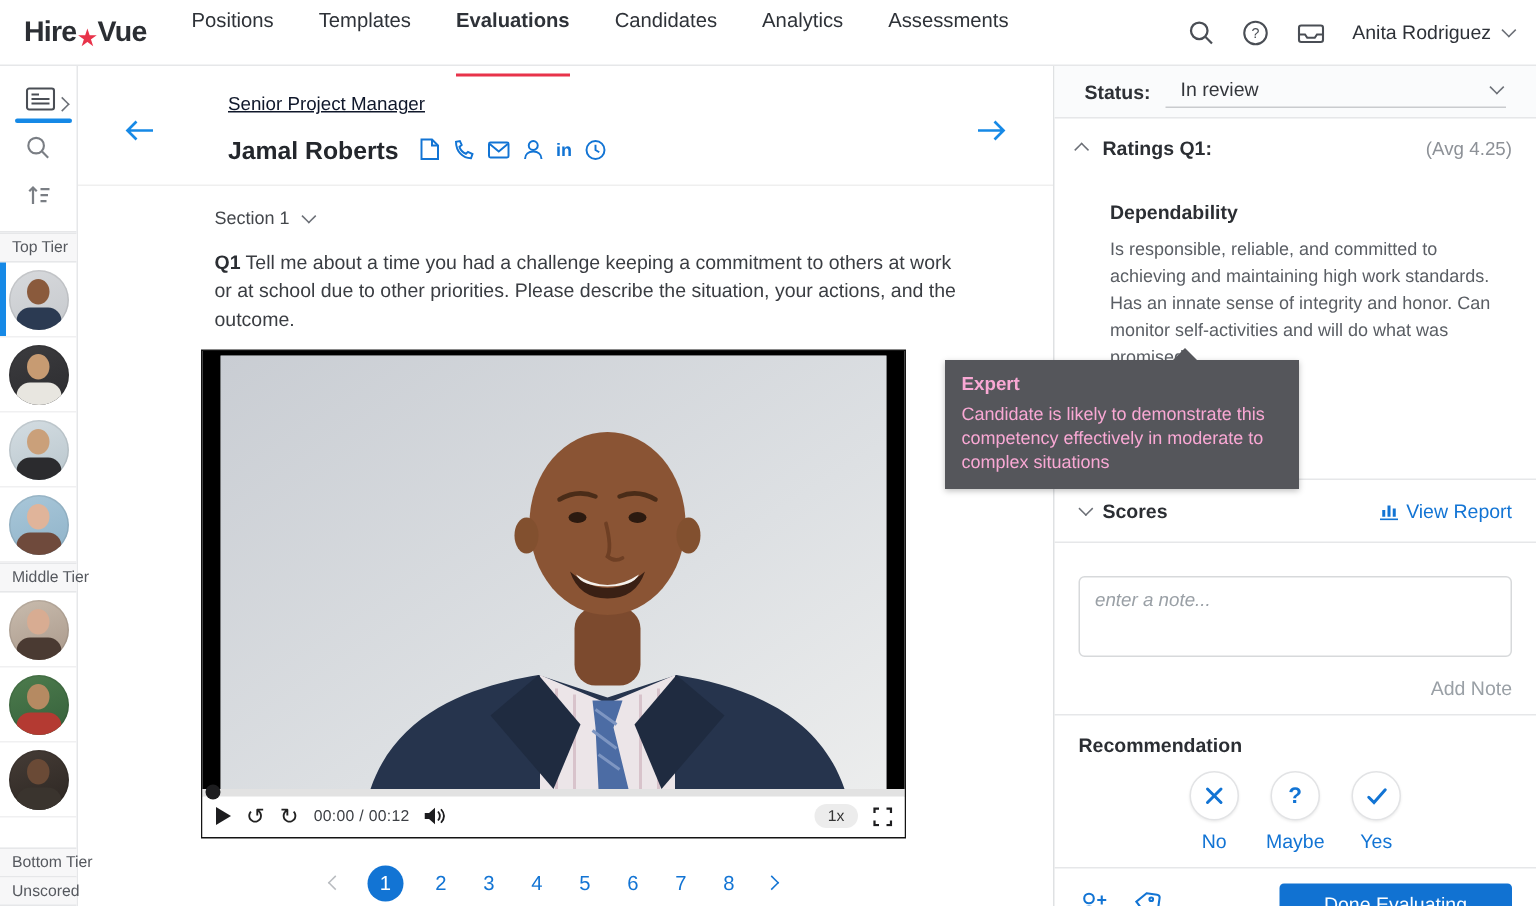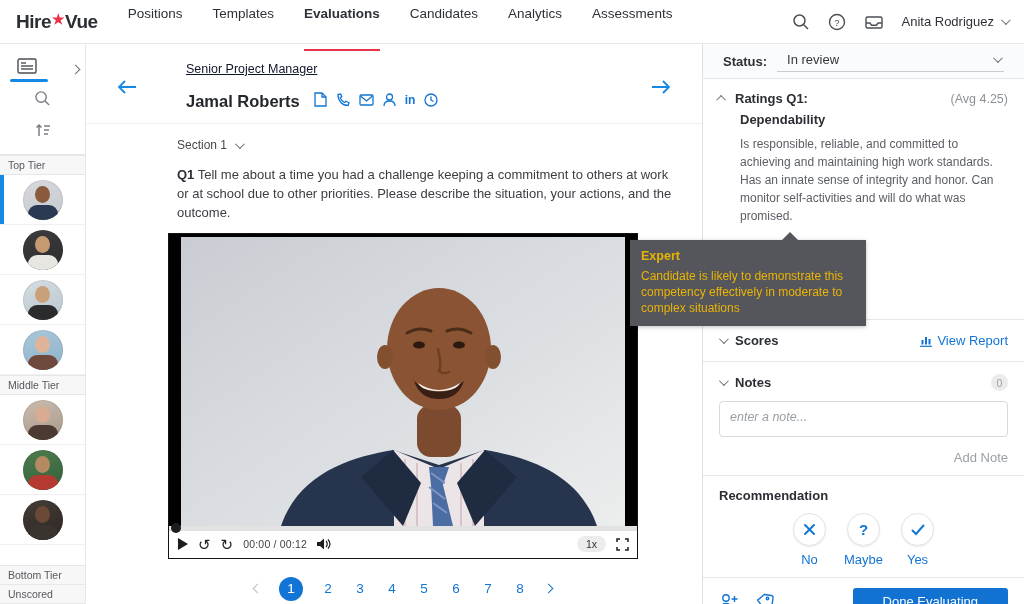--- a/index.html
+++ b/index.html
@@ -6,38 +6,38 @@
     --accent:#1274d4; --brand-red:#e8334a; --star:#f2a33c; --tooltip:#55565b;
     --txt:#33363b; --gray:#6b6f76; --border:#e6e7e9;
   }
   *{box-sizing:border-box;margin:0;padding:0;}
   html,body{width:1024px;height:604px;overflow:hidden;}
   body{font-family:"Liberation Sans",sans-serif;font-size:13px;color:var(--txt);background:#fff;position:relative;}
   svg{display:block;}
 
   
   .topbar{height:44px;display:flex;align-items:center;padding:0 16px;border-bottom:1px solid var(--border);}
-  .logo{font-size:19px;font-weight:bold;color:#2b2e33;letter-spacing:-.5px;display:flex;align-items:flex-start;}
+  .logo{font-size:19px;font-weight:bold;color:#2b2e33;letter-spacing:-.5px;display:flex;align-items:flex-end;}
   .logo .star{color:var(--brand-red);font-size:14px;margin:0 1px;}
   .nav{display:flex;gap:30px;margin-left:30px;}
   .nav-item{color:#2e3238;font-size:13.5px;padding:13px 0 28px;cursor:pointer;border-bottom:2px solid transparent;}
   .nav-item.active{font-weight:bold;border-bottom:2px solid var(--brand-red);}
   .topbar-right{margin-left:auto;display:flex;align-items:center;gap:18px;}
   .icon-btn{color:#4a4e55;cursor:pointer;display:flex;align-items:center;}
   .user{display:flex;align-items:center;gap:7px;font-size:13px;color:#2e3238;cursor:pointer;}
   .chev{width:7px;height:7px;border-right:1.6px solid #6b6f76;border-bottom:1.6px solid #6b6f76;display:inline-block;}
   .chev.down{transform:rotate(45deg) translateY(-2px);}
   .chev.up{transform:rotate(-135deg) translateY(-2px);}
   .chev.right{transform:rotate(-45deg);}
   .chev.left{transform:rotate(135deg);}
 
   .shell{display:flex;height:560px;}
 
   
-  .sidebar{width:86px;border-right:1px solid var(--border);display:flex;flex-direction:column;flex-shrink:0;}
+  .sidebar{width:52px;border-right:1px solid var(--border);display:flex;flex-direction:column;flex-shrink:0;}
   .tools{border-bottom:1px solid var(--border);padding:6px 0 8px;}
   .tool-row{display:flex;align-items:center;justify-content:center;height:32px;position:relative;}
   .tool-row.first{justify-content:flex-start;padding-left:17px;}
   .tab-underline{position:absolute;left:10px;bottom:0;width:38px;height:3px;background:#1689e6;border-radius:2px;}
   .expand{position:absolute;right:6px;top:11px;}
   .tier-strip{background:#f7f7f8;border-top:1px solid var(--border);border-bottom:1px solid var(--border);font-size:10.5px;color:#55585e;padding:3px 8px;white-space:nowrap;}
   .av-cell{height:50px;display:flex;align-items:center;justify-content:center;border-bottom:1px solid #f0f0f1;position:relative;cursor:pointer;}
   .av-cell.selected::before{content:"";position:absolute;left:0;top:0;bottom:0;width:4px;background:#1689e6;}
   .avatar{width:40px;height:40px;border-radius:50%;position:relative;overflow:hidden;box-shadow:0 0 0 1px rgba(0,0,0,.08) inset;}
   .avatar::before{content:"";position:absolute;width:15px;height:17px;border-radius:50%;left:12.5px;top:6px;background:var(--skin);}
@@ -87,37 +87,37 @@
   .rpanel{width:322px;border-left:1px solid #dfe1e3;display:flex;flex-direction:column;flex-shrink:0;}
   .status-row{height:35px;background:#fafbfc;border-bottom:1px solid var(--border);display:flex;align-items:center;padding:0 20px;gap:10px;flex-shrink:0;}
   .status-label{font-weight:bold;font-size:13px;color:#2e3136;}
   .status-select{flex:1;display:flex;align-items:center;border-bottom:1px solid #c9cbce;padding:2px 4px 4px 10px;cursor:pointer;}
   .status-value{font-size:13px;color:#33363b;flex:1;}
 
   .sect{padding:12px 16px 10px;}
   .sect-head{display:flex;align-items:center;gap:9px;}
   .sect-title{font-weight:bold;font-size:13px;color:#2b2e33;}
   .avg{margin-left:auto;color:#8d9197;font-size:12.5px;}
-  .ratings-body{margin-left:21px;margin-top:6px;}
+  .ratings-body{margin-left:21px;margin-top:28px;}
   .competency{font-weight:bold;font-size:13px;color:#2b2e33;margin-bottom:8px;}
   .desc{font-size:12px;line-height:1.5;color:#5a5e64;max-width:268px;margin-bottom:13px;}
   .stars{letter-spacing:1px;font-size:17px;cursor:pointer;height:22px;}
   .star{color:#c9cbce;cursor:pointer;}
   .star.filled{color:var(--star);}
   .view-more{text-align:right;margin:4px 2px 0 0;}
   .link{color:var(--accent);font-size:13px;cursor:pointer;text-decoration:none;}
   .ratings-sect{min-height:240px;}
 
-  .tooltip{position:absolute;left:630px;top:240px;width:236px;background:var(--tooltip);color:#eab308;padding:8px 11px 10px;font-size:12px;line-height:1.35;z-index:6;box-shadow:0 1px 4px rgba(0,0,0,.25);}
+  .tooltip{position:absolute;left:630px;top:240px;width:236px;background:var(--tooltip);color:#f9a8d4;padding:8px 11px 10px;font-size:12px;line-height:1.35;z-index:6;box-shadow:0 1px 4px rgba(0,0,0,.25);}
   .tooltip .tt-title{font-weight:bold;margin-bottom:3px;font-size:12.5px;}
   .tooltip::before{content:"";position:absolute;top:-8px;left:152px;border-left:8px solid transparent;border-right:8px solid transparent;border-bottom:8px solid var(--tooltip);}
 
   .divided{border-top:1px solid var(--border);}
   .badge{margin-left:auto;width:17px;height:17px;border-radius:50%;background:#ebebec;color:#9a9ea3;font-size:10.5px;display:flex;align-items:center;justify-content:center;}
-  .note-box{margin:10px 0 0;width:100%;height:36px;border:1px solid #d7d9db;border-radius:4px;padding:8px 10px;font-family:"Liberation Sans",sans-serif;font-size:12.5px;color:#555;resize:none;font-style:italic;}
+  .note-box{margin:10px 0 0;width:100%;height:54px;border:1px solid #d7d9db;border-radius:4px;padding:8px 10px;font-family:"Liberation Sans",sans-serif;font-size:12.5px;color:#555;resize:none;font-style:italic;}
   .note-box::placeholder{color:#9aa0a6;font-style:italic;}
   .add-note{text-align:right;color:#9aa0a6;font-size:13px;margin-top:10px;cursor:pointer;}
 
   .rec-title{font-weight:bold;font-size:13px;color:#2b2e33;}
   .rec-options{display:flex;justify-content:center;gap:18px;margin-top:10px;}
   .rec-opt{display:flex;flex-direction:column;align-items:center;gap:6px;cursor:pointer;}
   .rec-circle{width:33px;height:33px;border-radius:50%;border:1px solid #e2e3e5;box-shadow:0 1px 2px rgba(0,0,0,.08);display:flex;align-items:center;justify-content:center;color:var(--accent);font-weight:bold;font-size:15px;background:#fff;}
   .rec-label{color:var(--accent);font-size:13px;}
 
   .panel-footer{margin-top:auto;border-top:1px solid var(--border);padding:10px 16px;display:flex;align-items:center;gap:16px;}
@@ -404,25 +404,20 @@
             <line x1="1" y1="12.3" x2="13" y2="12.3" stroke="#1274d4" stroke-width="1.2"></line>
             <rect x="2.5" y="6" width="2" height="4.5" fill="#1274d4"></rect>
             <rect x="6" y="3" width="2" height="7.5" fill="#1274d4"></rect>
             <rect x="9.5" y="5" width="2" height="5.5" fill="#1274d4"></rect>
           </svg>
         <a class="link">View Report</a>
       </span>
     </div>
 
     <div class="sect divided">
-      <div class="sect-head">
-        <i class="chev down"></i>
-        <span class="sect-title">Notes</span>
-        <span class="badge">0</span>
-      </div>
       <textarea class="note-box" placeholder="enter a note..." style=""></textarea>
       <div class="add-note">Add Note</div>
     </div>
 
     <div class="sect divided">
       <div class="rec-title">Recommendation</div>
       <div class="rec-options">
         <div class="rec-opt">
           <span class="rec-circle">
               <svg width="13" height="13" viewBox="0 0 13 13" stroke="#1274d4" stroke-width="2" stroke-linecap="round">

